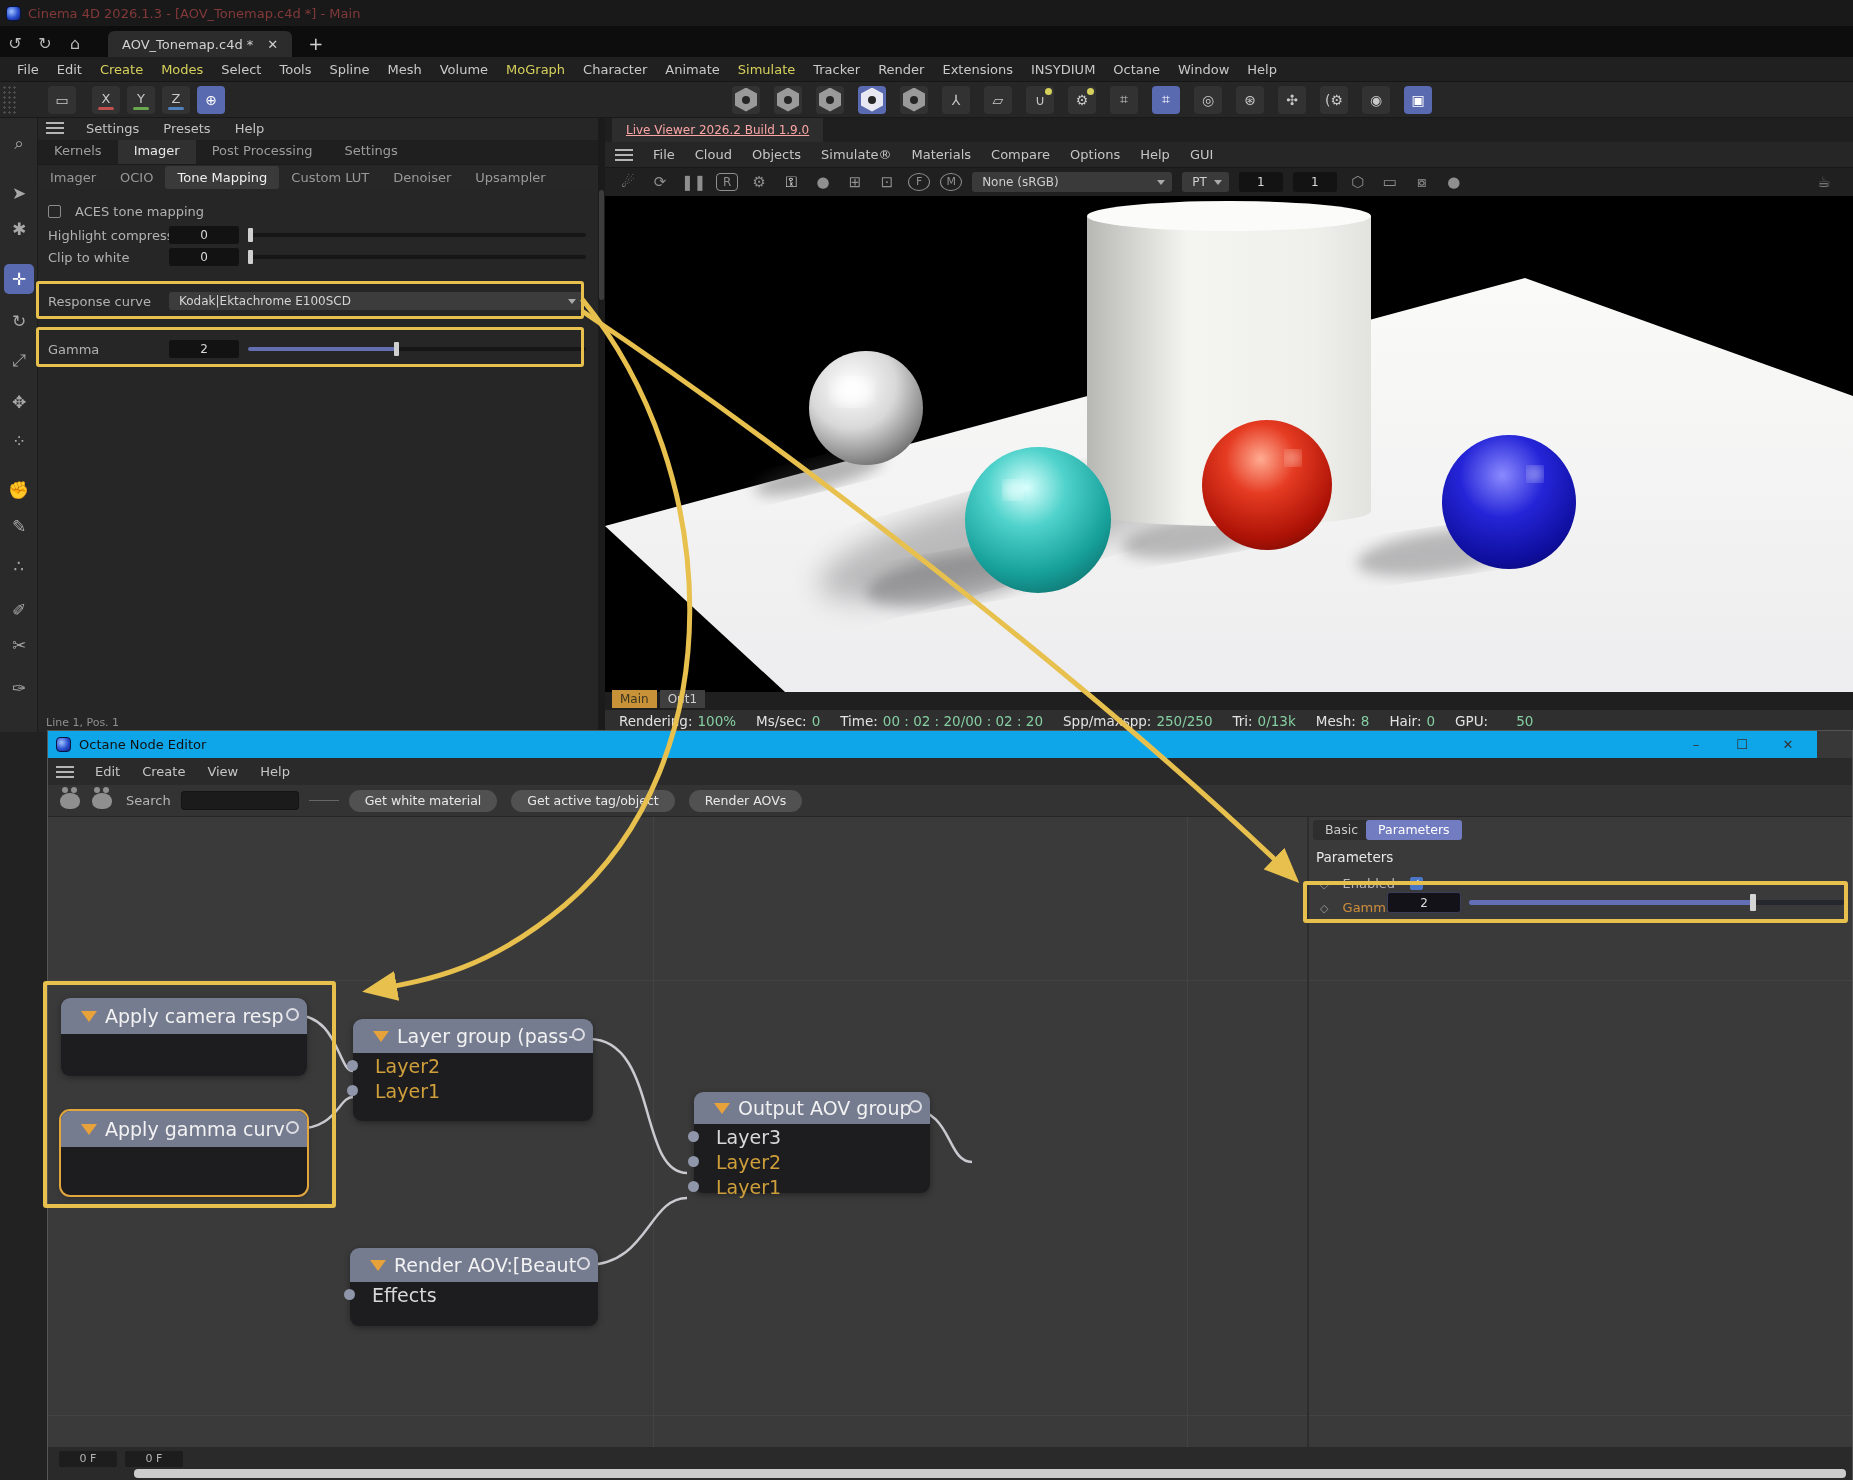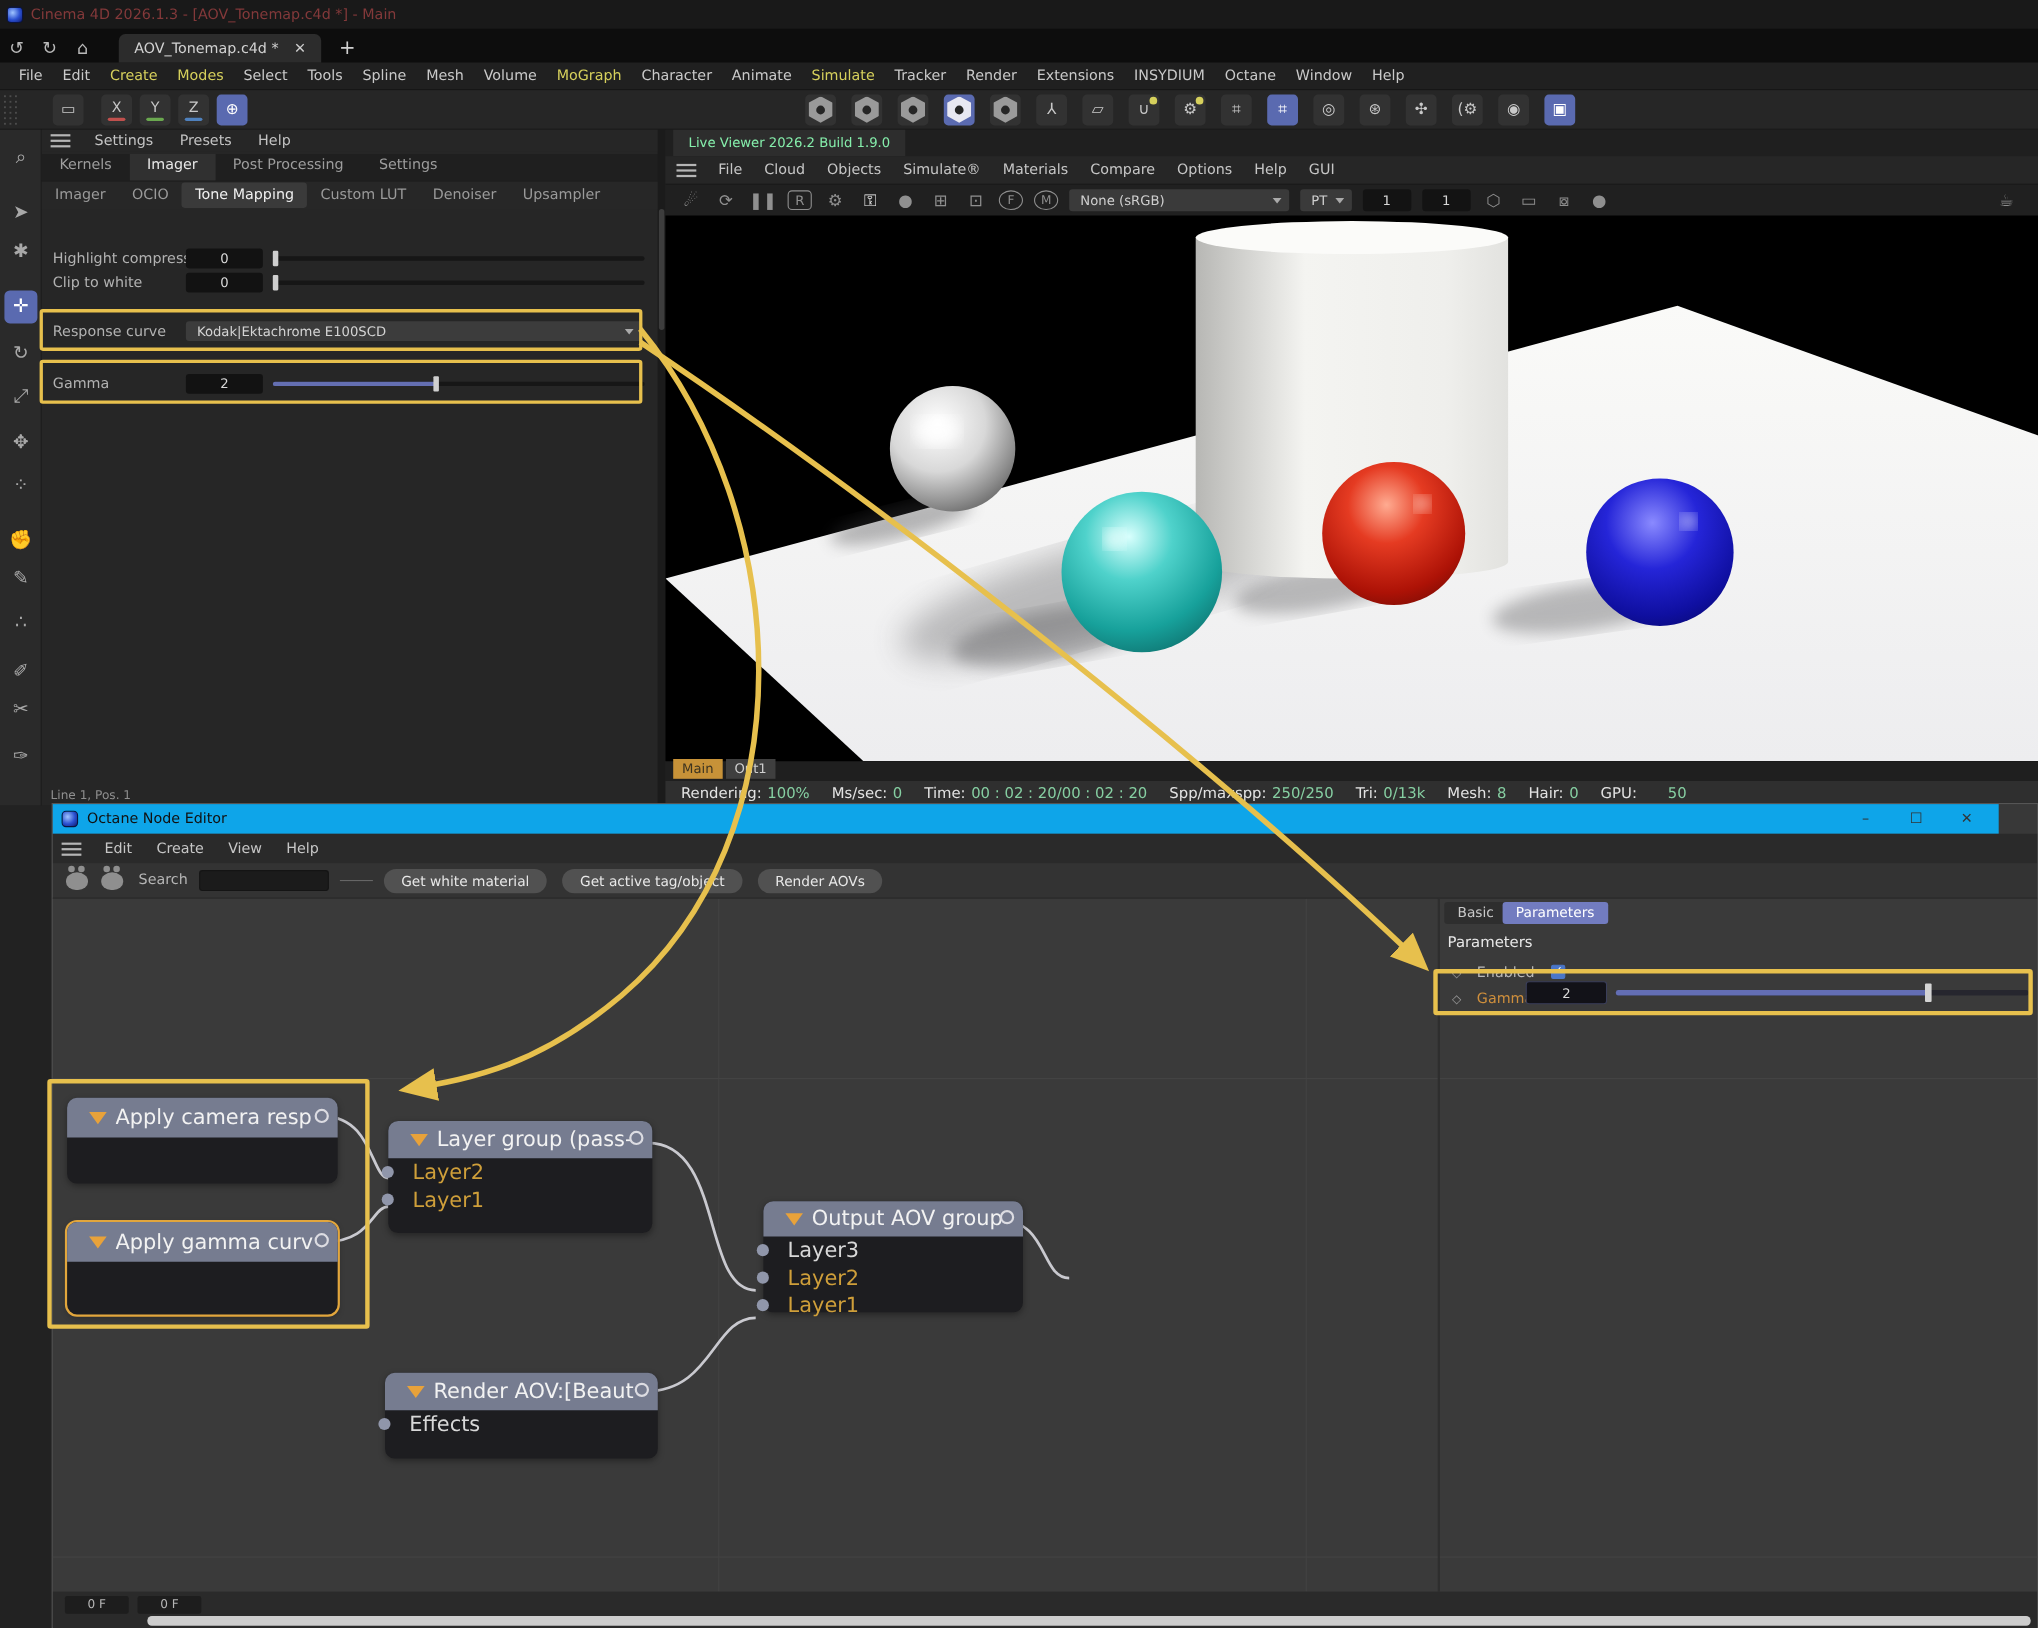--- a/index.html
+++ b/index.html
@@ -58,21 +58,21 @@
   .cb{width:13px;height:13px;border:1px solid #8b8b8b;border-radius:2px;background:transparent;display:inline-block;}
   .cb.on{background:#4a76c8;border-color:#4a76c8;position:relative;}
   .cb.on:after{content:"✓";color:#fff;font-size:10px;position:absolute;left:1px;top:-1px;}
   .cbl{color:#b2b2b2;font-size:13px;margin-left:7px;}
   #statusline{color:#8f8f8f;font-size:11px;}
   #setscroll{left:598px;top:118px;width:7px;height:614px;background:#1b1b1b;}
   #setscroll i{position:absolute;left:1px;top:72px;width:5px;height:110px;background:#3d3d3d;border-radius:3px;}
 
   
   #lviewer{left:605px;top:118px;width:1248px;height:614px;background:#1f1f1f;}
-  #lv-tab{position:absolute;left:7px;top:0;height:24px;background:#2d2d2d;color:#86efac;font-size:12px;padding:5px 14px;}
+  #lv-tab{position:absolute;left:7px;top:0;height:24px;background:#2d2d2d;color:#fca5a5;font-size:12px;padding:5px 14px;text-decoration:underline;}
   #lv-menu{position:absolute;left:0;top:24px;width:1248px;height:26px;background:#262626;display:flex;align-items:center;padding-left:10px;border-bottom:1px solid #181818;}
   #lv-menu .mi{color:#c6c6c6;font-size:13px;padding:0 10px;}
   #lv-tools{position:absolute;left:0;top:50px;width:1248px;height:28px;background:#202020;display:flex;align-items:center;gap:10px;padding-left:12px;}
   .lvic{color:#8f8f8f;font-size:15px;min-width:22px;text-align:center;}
   .lvic.bright{color:#f2f2f2;}
   .lvdd{height:20px;background:#3a3a3a;border-radius:3px;color:#cfcfcf;font-size:12px;line-height:20px;padding:0 22px 0 10px;position:relative;}
   .lvdd .car{position:absolute;right:7px;top:8px;border-left:4px solid transparent;border-right:4px solid transparent;border-top:5px solid #aaa;width:0;height:0;}
   .lvnum{width:44px;height:20px;background:#131313;border-radius:3px;color:#d8d8d8;font-size:12px;text-align:center;line-height:20px;}
   #viewport{position:absolute;left:0;top:78px;width:1248px;height:496px;background:#000;overflow:hidden;}
   #vtabs{position:absolute;left:7px;top:572px;display:flex;gap:3px;}
@@ -272,20 +272,24 @@
       </div>
     <div id="sub-tabs">
         <span class="sub">Imager</span>
         <span class="sub">OCIO</span>
         <span class="sub on">Tone Mapping</span>
         <span class="sub">Custom LUT</span>
         <span class="sub">Denoiser</span>
         <span class="sub">Upsampler</span>
       </div>
 
+    <div class="frow" style="top:82px">
+      <span style="position:absolute;left:10px" class="cb"></span>
+      <span class="cbl" style="position:absolute;left:30px">ACES tone mapping</span>
+    </div>
     <div class="frow" style="top:106px">
       <span class="flabel">Highlight compression</span>
       <span class="valbox">0</span>
       <span class="sltrack">
           <span class="slhandle" style="left:0"></span>
         </span>
     </div>
     <div class="frow" style="top:128px">
       <span class="flabel">Clip to white</span>
       <span class="valbox">0</span>

